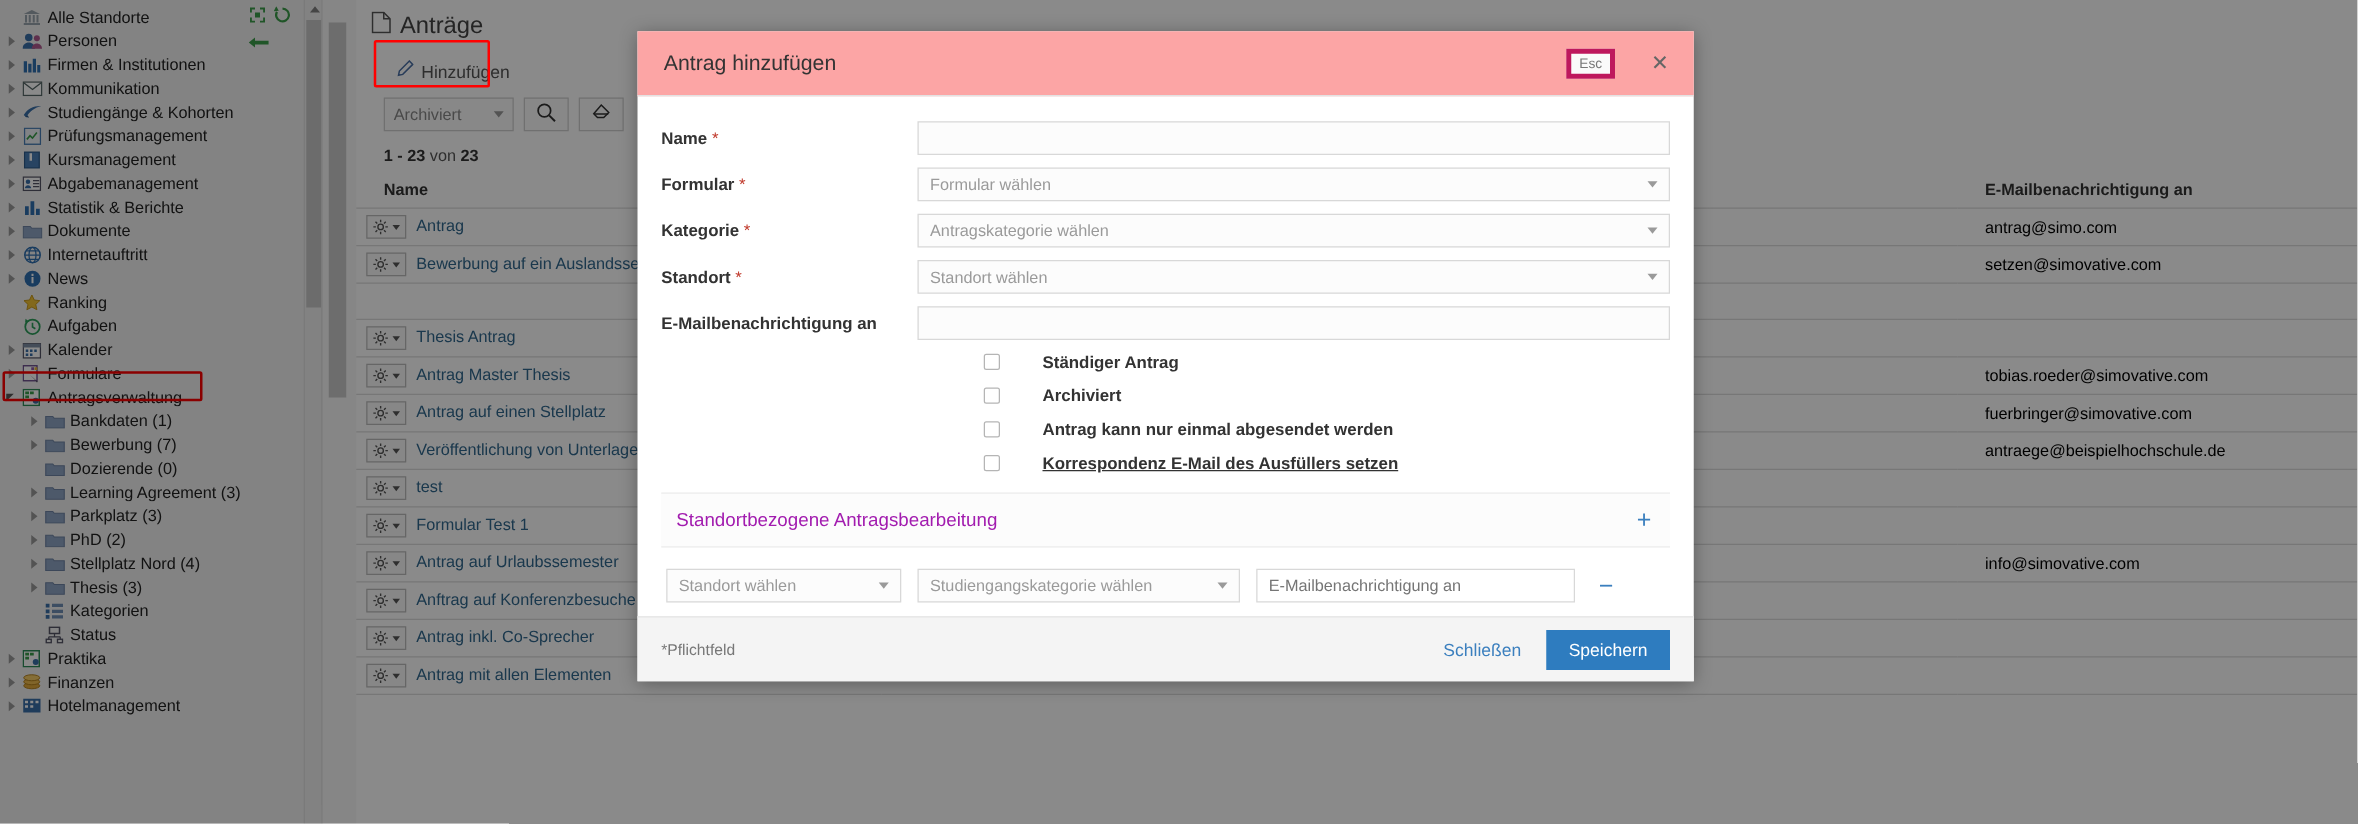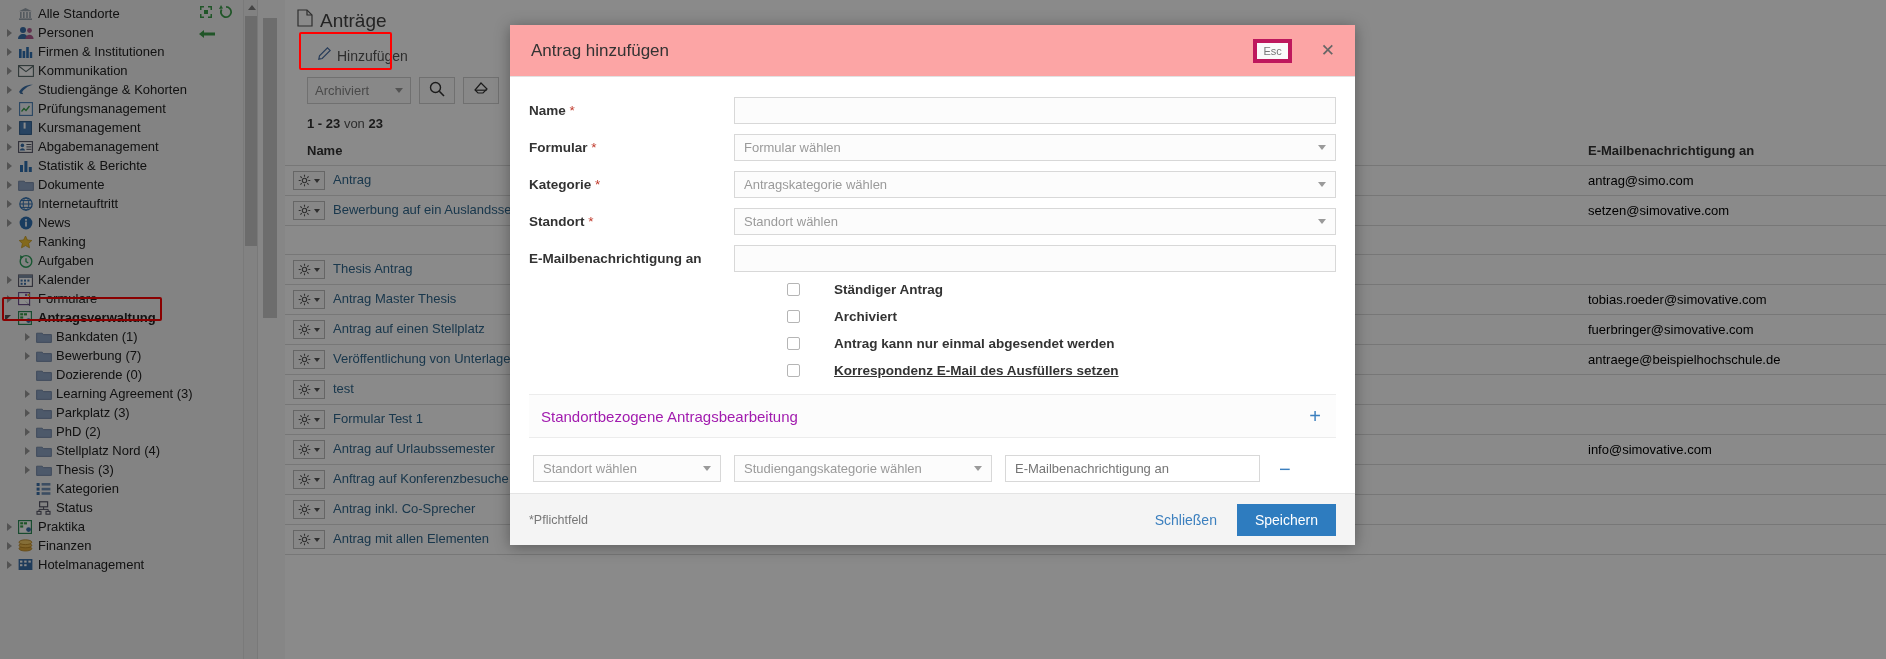--- a/index.html
+++ b/index.html
@@ -40,21 +40,21 @@
   .arrow.none::before{ content:""; }
   .ico {
     width:17px; min-width:17px; height:15px; margin-right:4px;
     display:inline-flex; align-items:center; justify-content:center;
     flex:0 0 17px; font-size:12px; line-height:1;
   }
   .ico svg { display:block; }
   .tlabel { overflow:hidden; text-overflow:ellipsis; }
   .indent1 { padding-left:4px; }
   .indent2 { padding-left:22px; }
-  .bold { font-weight:bold;text-align:center; }
+  .bold { font-weight:normal;text-align:center; }
 
   .hl-box {
     position:absolute; border:2px solid #f00; border-radius:2px;
     pointer-events:none; z-index:40;
   }
 
   .side-tools { position:absolute; right:8px; top:5px; width:50px; }
   .side-tools .row { display:flex; gap:6px; margin-bottom:5px; }
 
   

